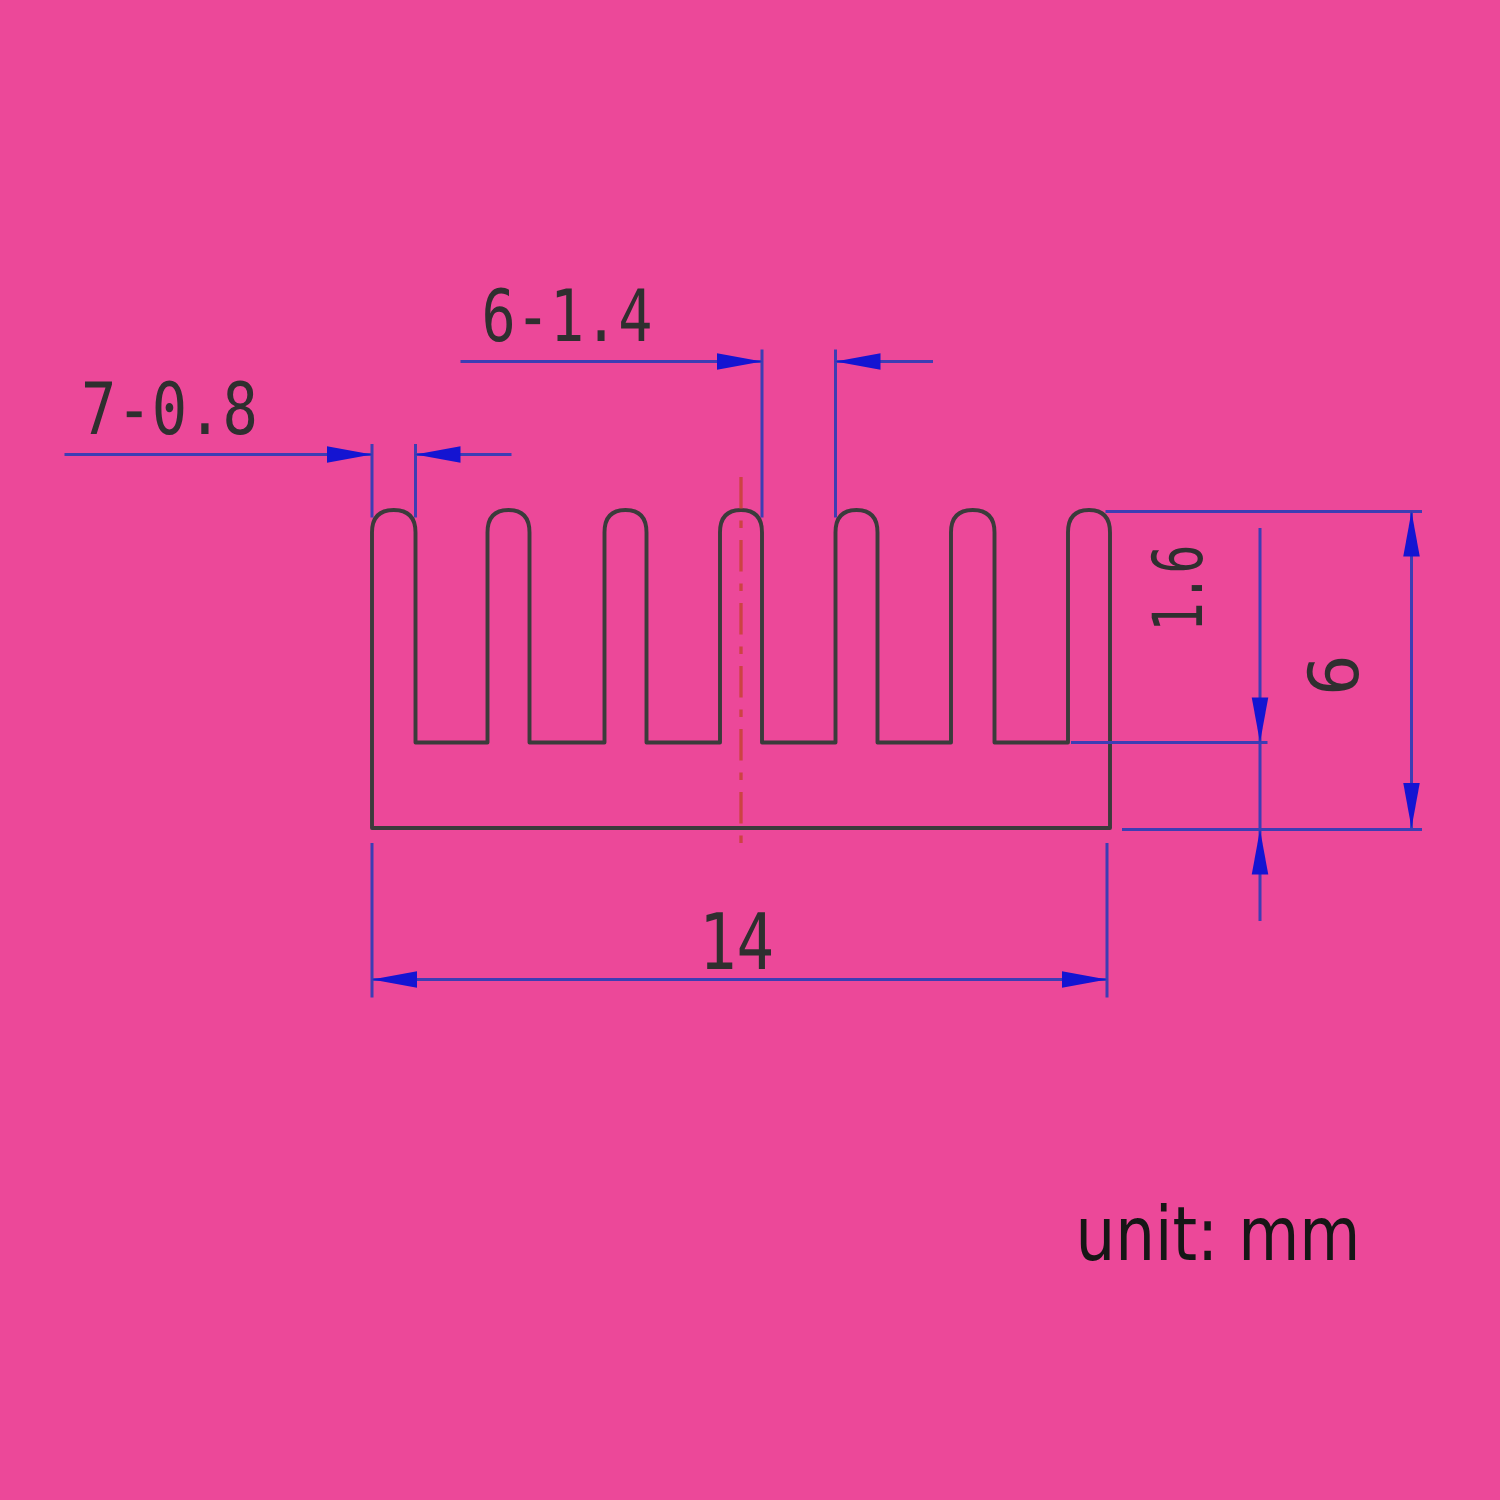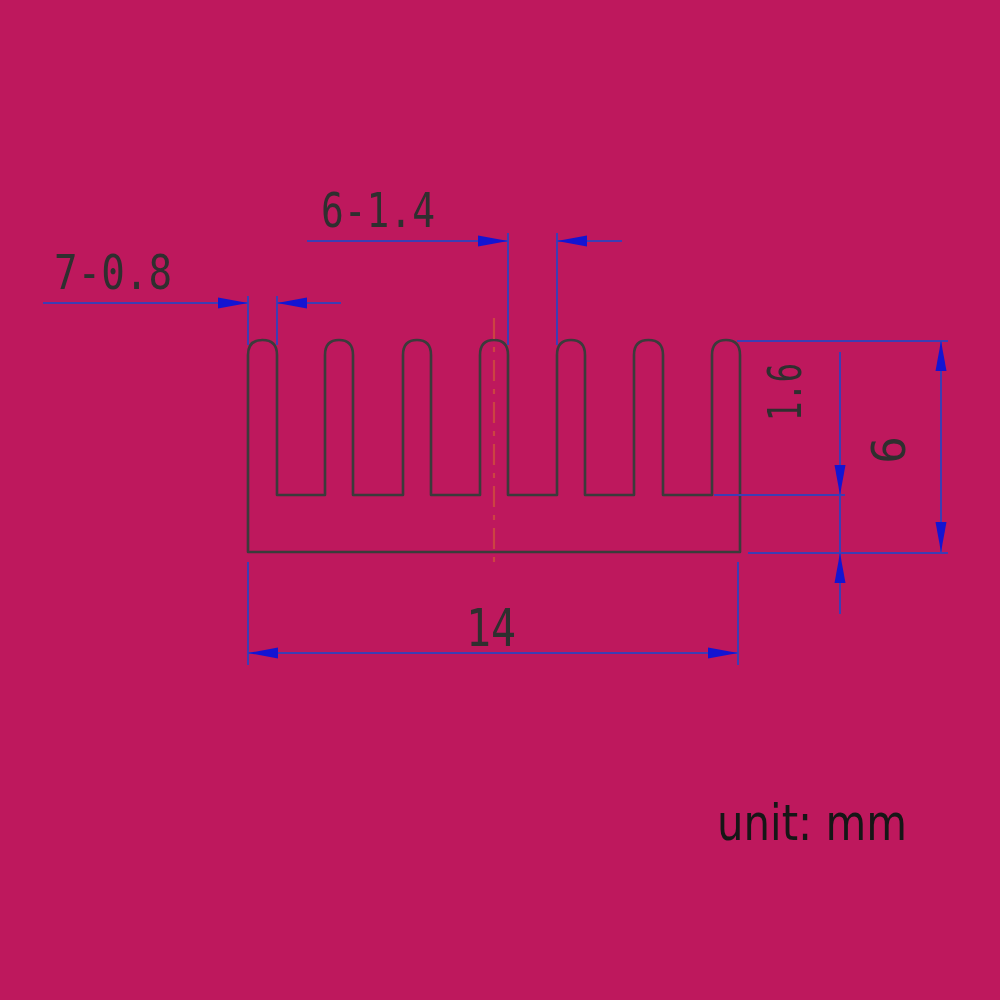--- a/index.html
+++ b/index.html
@@ -4,21 +4,21 @@
 <style>
   html, body {
     margin: 0;
     padding: 0;
     background: #ffffff;
   }
   .stage {
     position: relative;
     width: 1000px;
     height: 1000px;
-    background: #be185d;
+    background: #ec4899;
     overflow: hidden;
   }
   svg { display: block; }
 
   .profile {
     fill: none;
     stroke: #3b3b3b;
     stroke-width: 2.6;
     stroke-linejoin: round;
     stroke-linecap: round;

